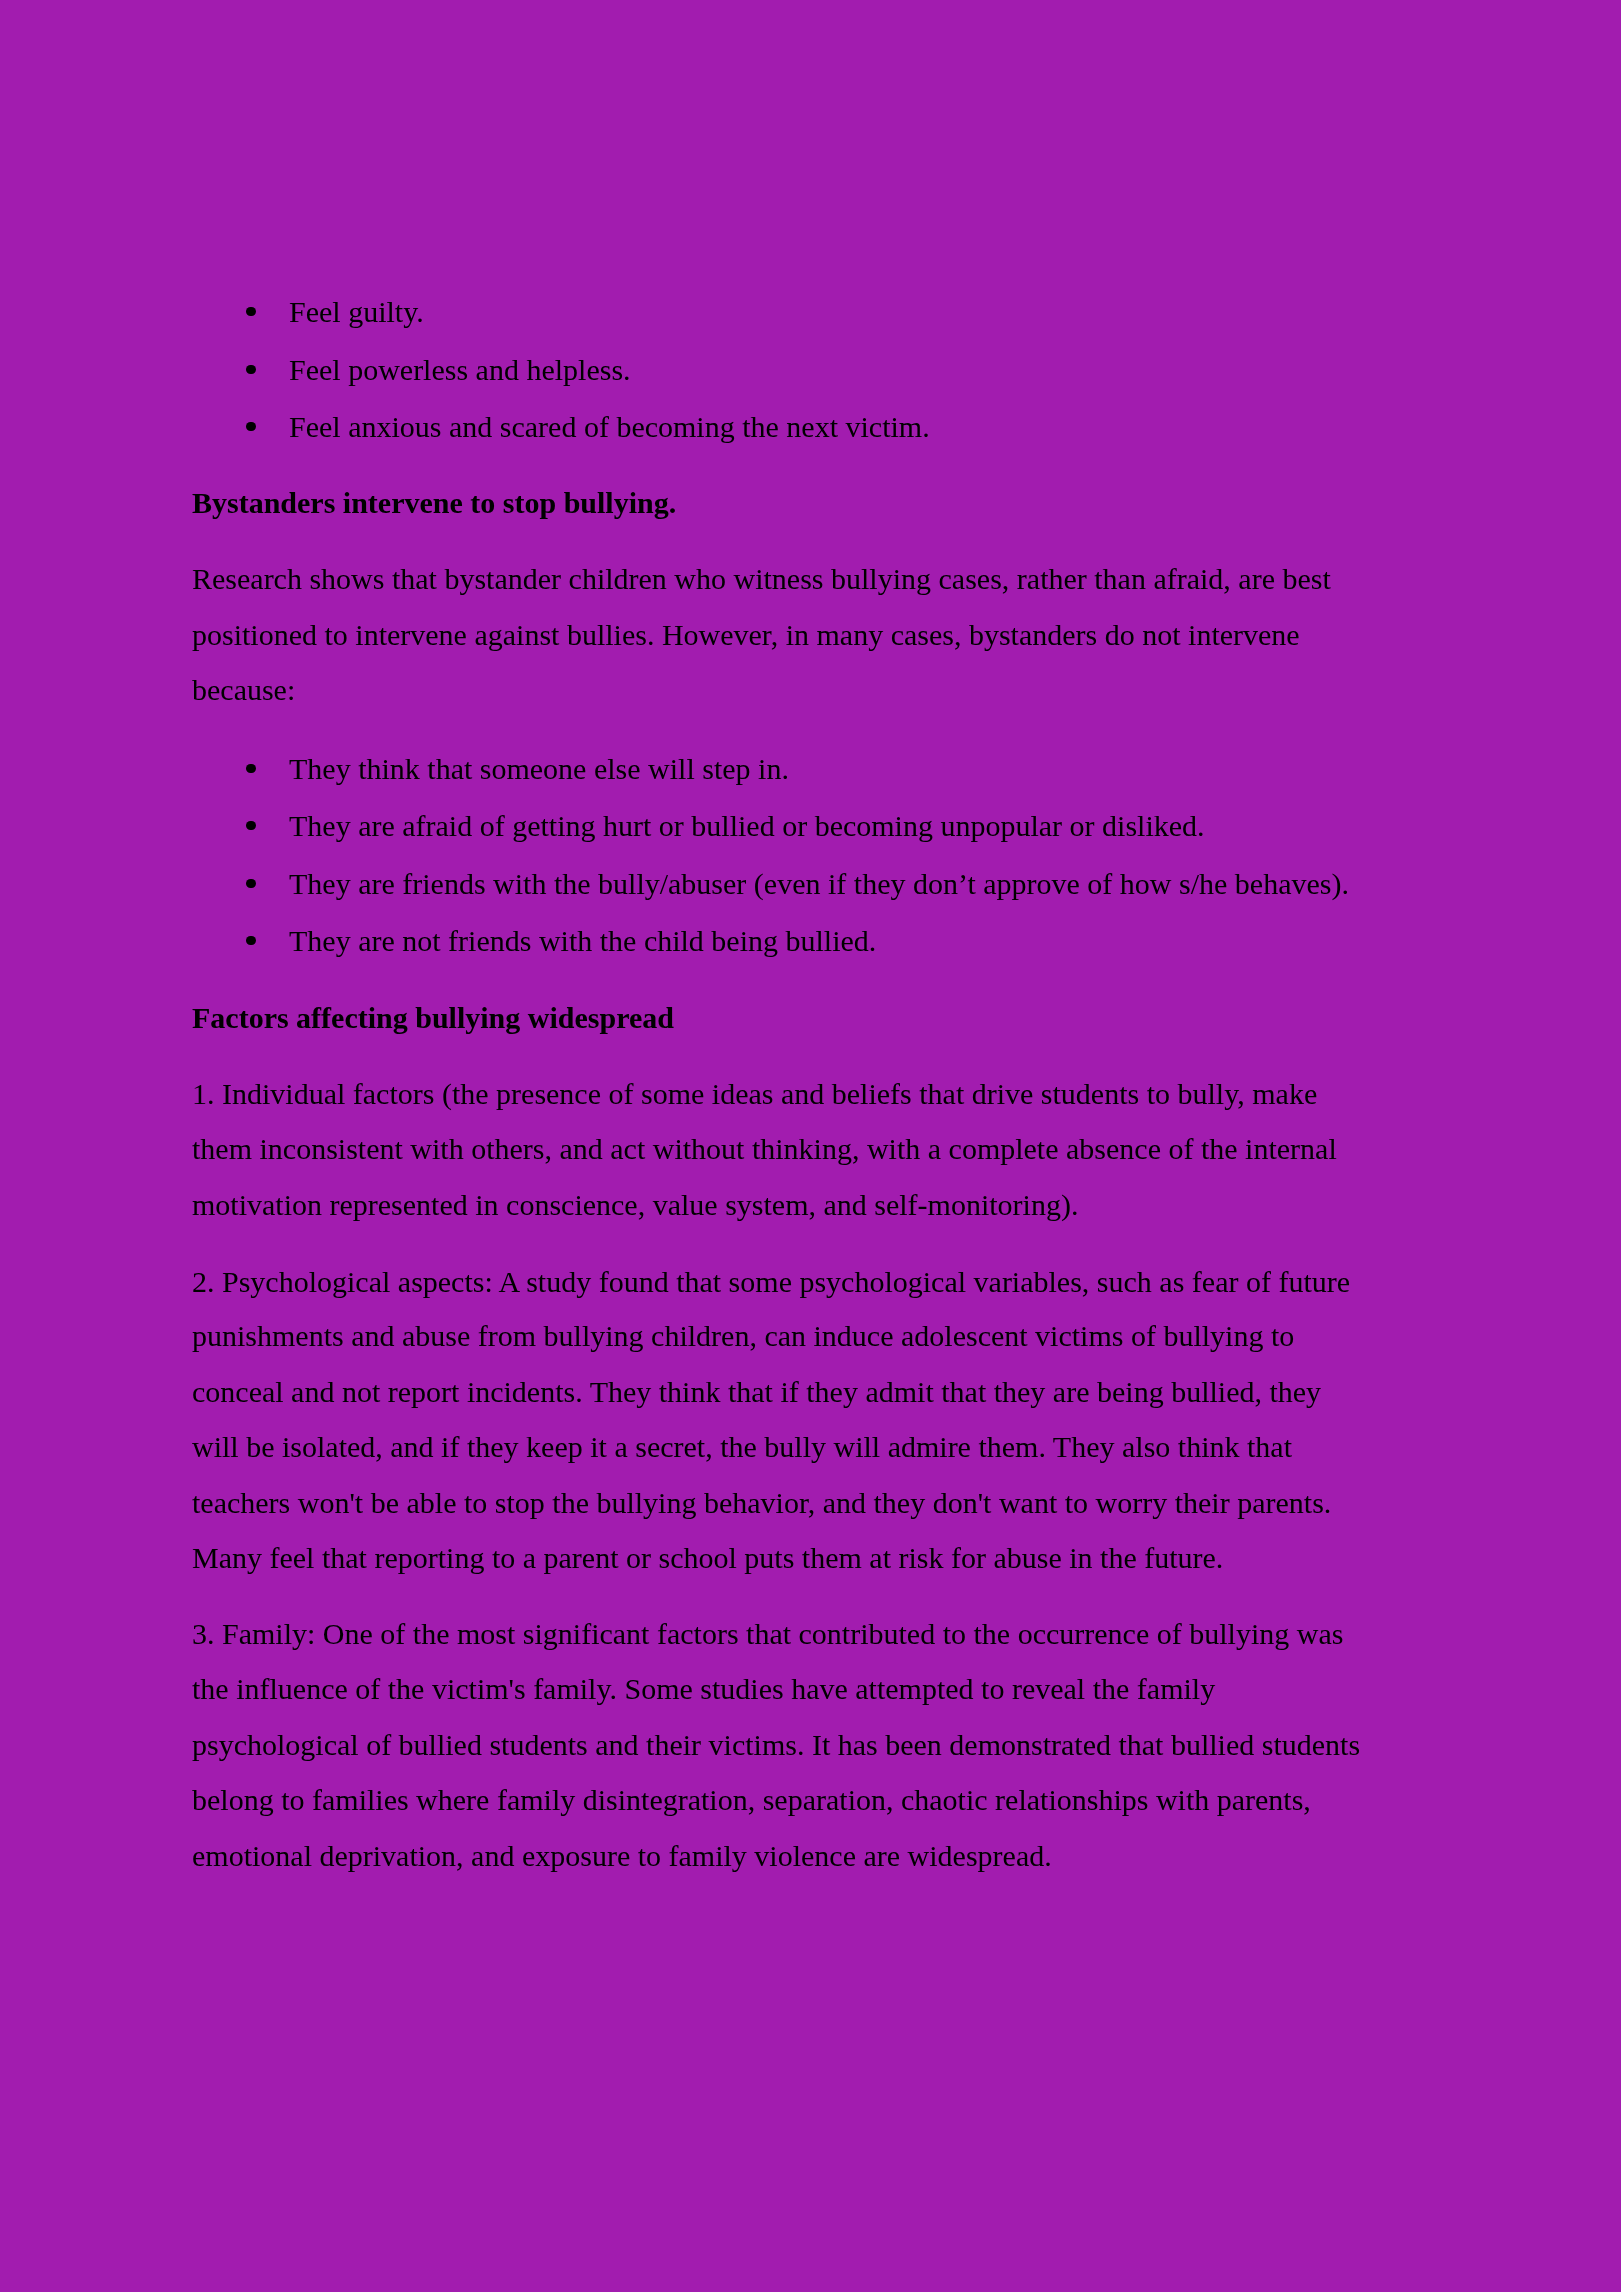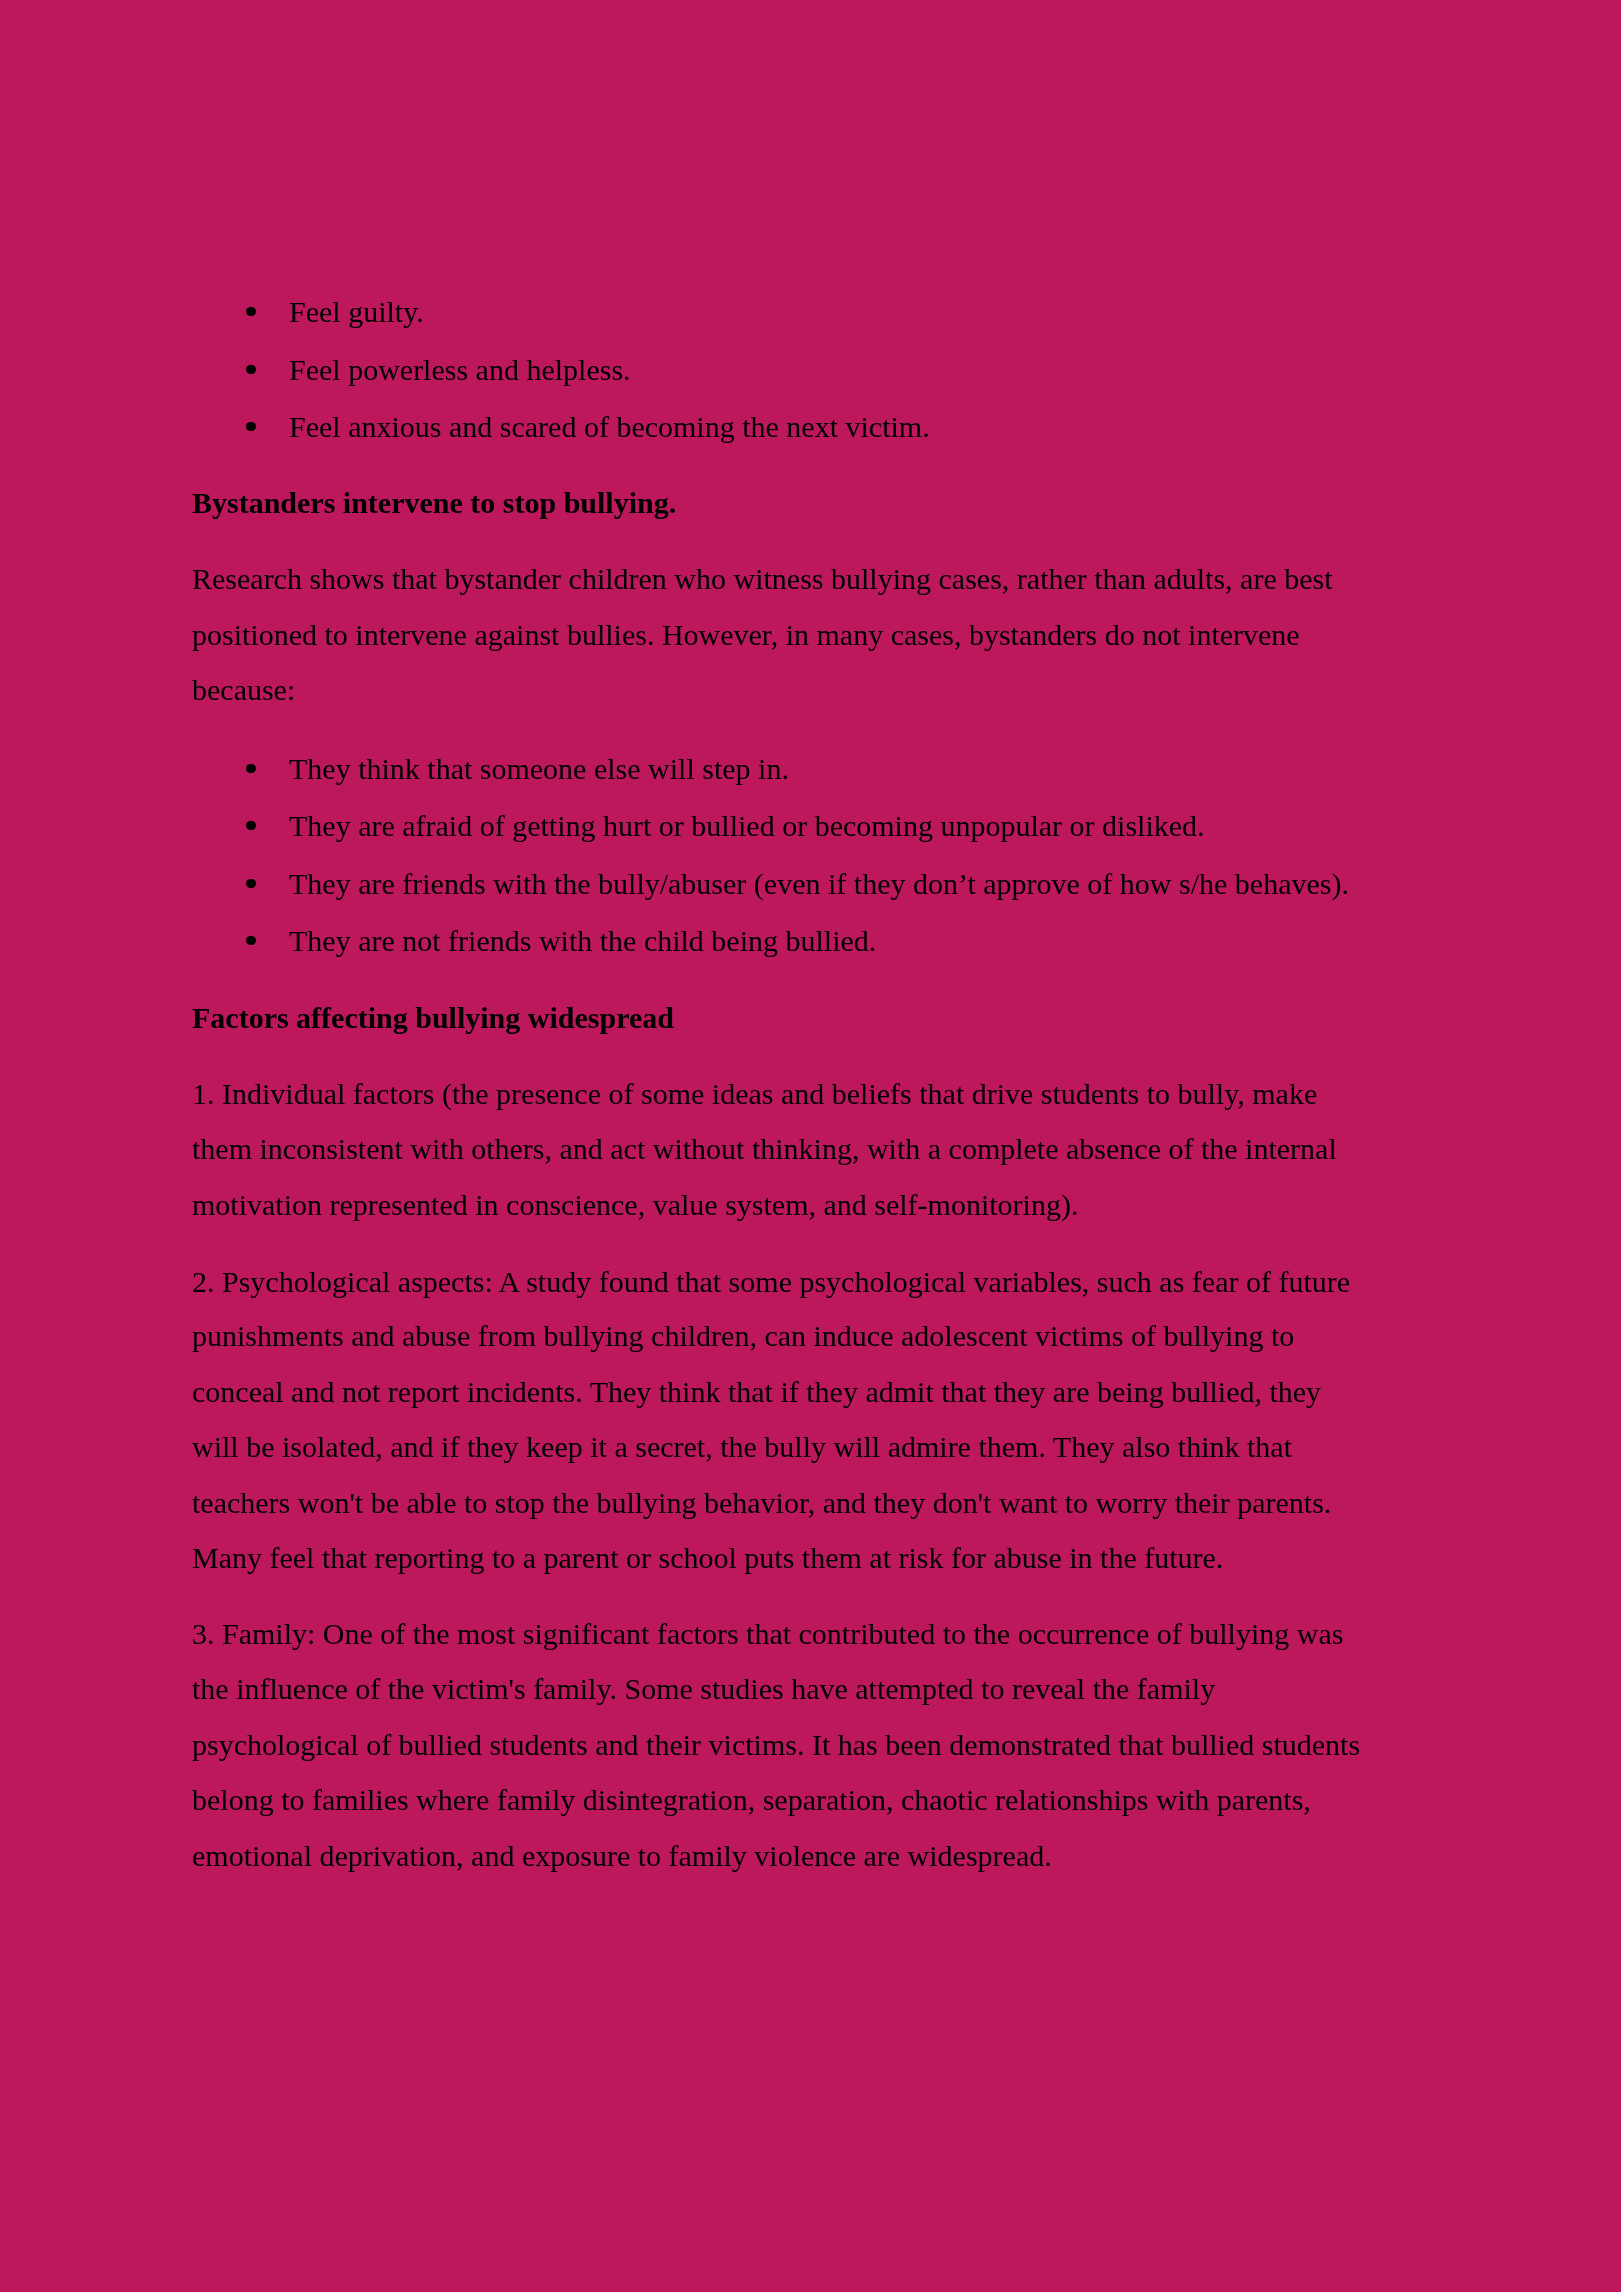--- a/index.html
+++ b/index.html
@@ -1,17 +1,17 @@
 <!DOCTYPE html>
 <html><head>
 <meta charset="utf-8">
 <style>
   html, body { margin: 0; padding: 0; background: #ffffff; }
   body { width: 1621px; height: 2293px; position: relative; overflow: hidden; }
-  .page { position: absolute; left: 0; top: 0; width: 1621px; height: 2293px; background: #be185d; }
+  .page { position: absolute; left: 0; top: 0; width: 1621px; height: 2293px; background: #a21caf; }
   .line {
     position: absolute;
     left: 192px;
     height: 55px;
     line-height: 55px;
     font-family: "Liberation Serif", "DejaVu Serif", serif;
     font-size: 30px;
     color: #000;
     white-space: nowrap;
   }
@@ -62,21 +62,21 @@
     </div>
     <div class="bullet-row" style="top:399px">
       <span class="bullet-dot"></span>
       <span class="bullet-text">Feel anxious and scared of becoming the next victim.</span>
     </div>
   </div>
 
   <div class="line heading" style="top:475px">Bystanders intervene to stop bullying.</div>
 
   <div>
-    <div class="line" style="top:551px">Research shows that bystander children who witness bullying cases, rather than adults, are best</div>
+    <div class="line" style="top:551px">Research shows that bystander children who witness bullying cases, rather than afraid, are best</div>
     <div class="line" style="top:607px">positioned to intervene against bullies. However, in many cases, bystanders do not intervene</div>
     <div class="line" style="top:662px">because:</div>
   </div>
 
   <div>
     <div class="bullet-row" style="top:741px">
       <span class="bullet-dot"></span>
       <span class="bullet-text">They think that someone else will step in.</span>
     </div>
     <div class="bullet-row" style="top:798px">

